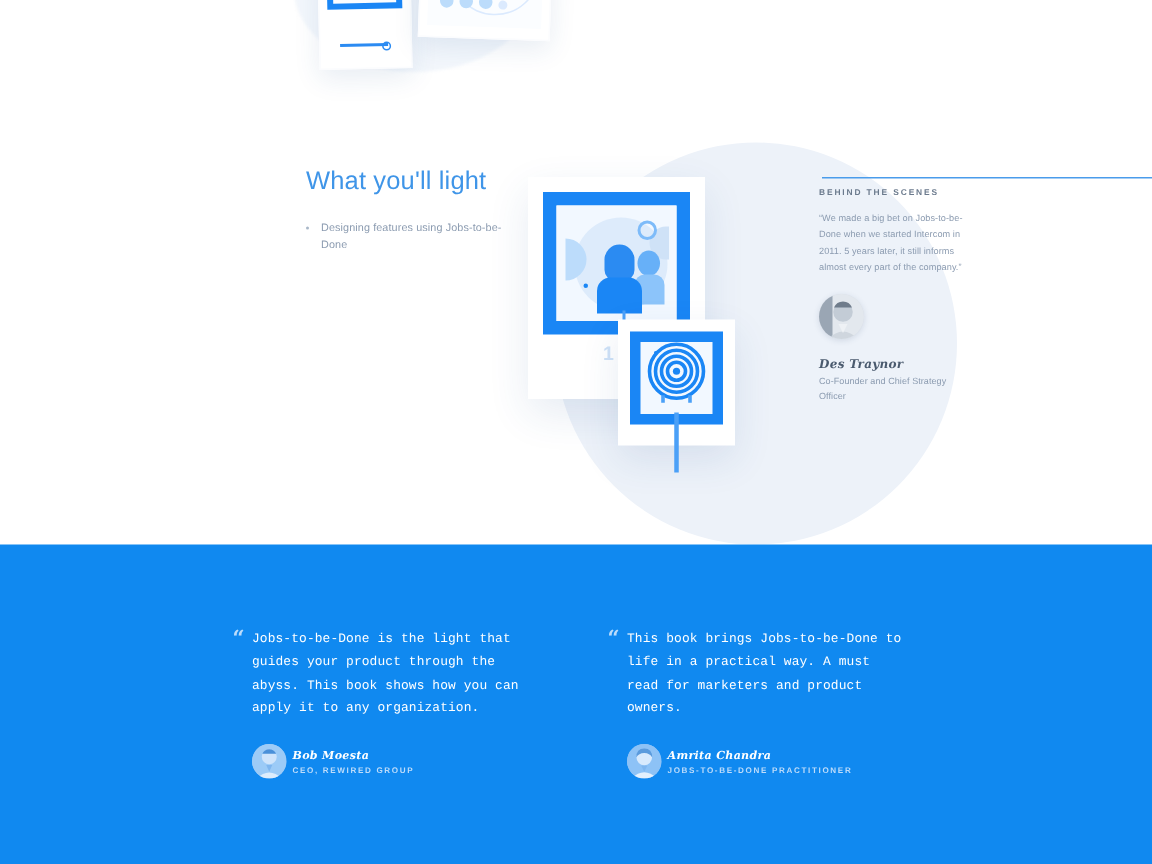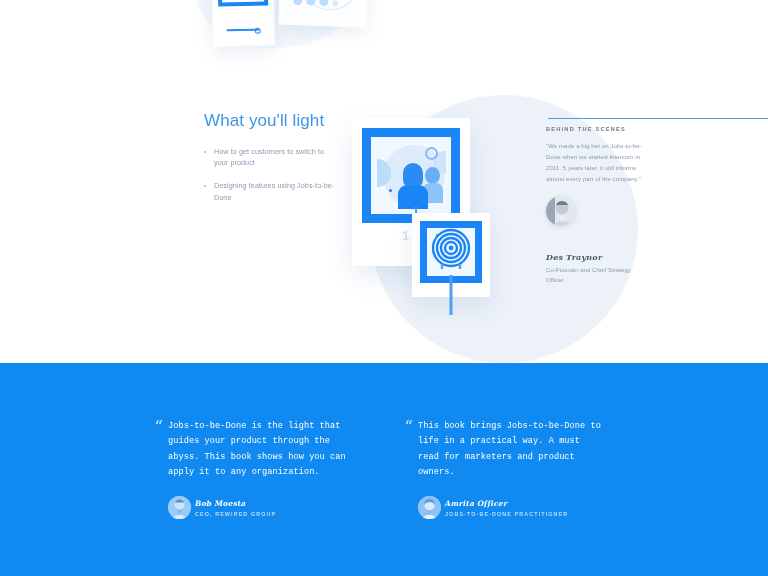--- a/index.html
+++ b/index.html
@@ -138,21 +138,21 @@
   }
   .bts-quote {
     font-size: 6.1px; line-height: 1.78; color: #8b9bb0; letter-spacing: .05px;
   }
   .bts-avatar {
     width: 30px; height: 30px; border-radius: 50%; margin-top: 12px;
     overflow: hidden; position: relative; background: #d6dde6;
     box-shadow: 0 1px 4px rgba(40,70,110,0.15);
   }
   .bts-name {
-    margin-top: 26px; font-size: 8px; color: #4a5a6e;
+    margin-top: 11px; font-size: 8px; color: #4a5a6e;
     font-family: "DejaVu Serif", serif; font-style: italic; font-weight: 700; letter-spacing: .2px;
   }
   .bts-role {
     margin-top: 4px; font-size: 6px; line-height: 1.65; color: #8b9bb0; letter-spacing: .05px;
   }
 
   
   .band {
     position: absolute; left: 0; top: 363px; width: 768px; height: 213px;
     background: #1089f0;
@@ -212,21 +212,20 @@
     </div>
   </div>
 
   <div class="clip-frag"></div>
 
   <div class="soft-circle"></div>
 
   <section class="learn">
     <h2>What you'll light</h2>
     <ul>
-      <li>How to get customers to switch to your product</li>
       <li>Designing features using Jobs-to-be-Done</li>
     </ul>
   </section>
 
   <div class="ill-card ill-big">
     <div class="fr">
       <div class="fr-in">
         <div class="scene-circle"></div>
         <div class="scene-wedgeL"></div>
         <div class="scene-wedgeR"></div>
@@ -308,20 +307,20 @@
         <div class="tst-avatar">
           <svg width="23" height="23" viewBox="0 0 23 23">
             <rect width="23" height="23" fill="#8dc2f6"></rect>
             <circle cx="11.5" cy="9" r="5.2" fill="#d8eafd"></circle>
             <path d="M6.2 9 q0 -6 5.3 -6 q5.3 0 5.3 6 q-1.6 -3 -5.3 -3 q-3.7 0 -5.3 3z" fill="#5b9bdd"></path>
             <path d="M3 23 q8.5 -8.5 17 0 z" fill="#e4f0fd"></path>
             <path d="M9.5 14.5 l2 4 l2 -4 z" fill="#7fb6ef"></path>
           </svg>
         </div>
         <div>
-          <div class="tst-name">Amrita Officer</div>
+          <div class="tst-name">Amrita Chandra</div>
           <div class="tst-role">Jobs-to-be-Done Practitioner</div>
         </div>
       </div>
     </div>
 
   </section>
 </div>
 
 </body></html>

